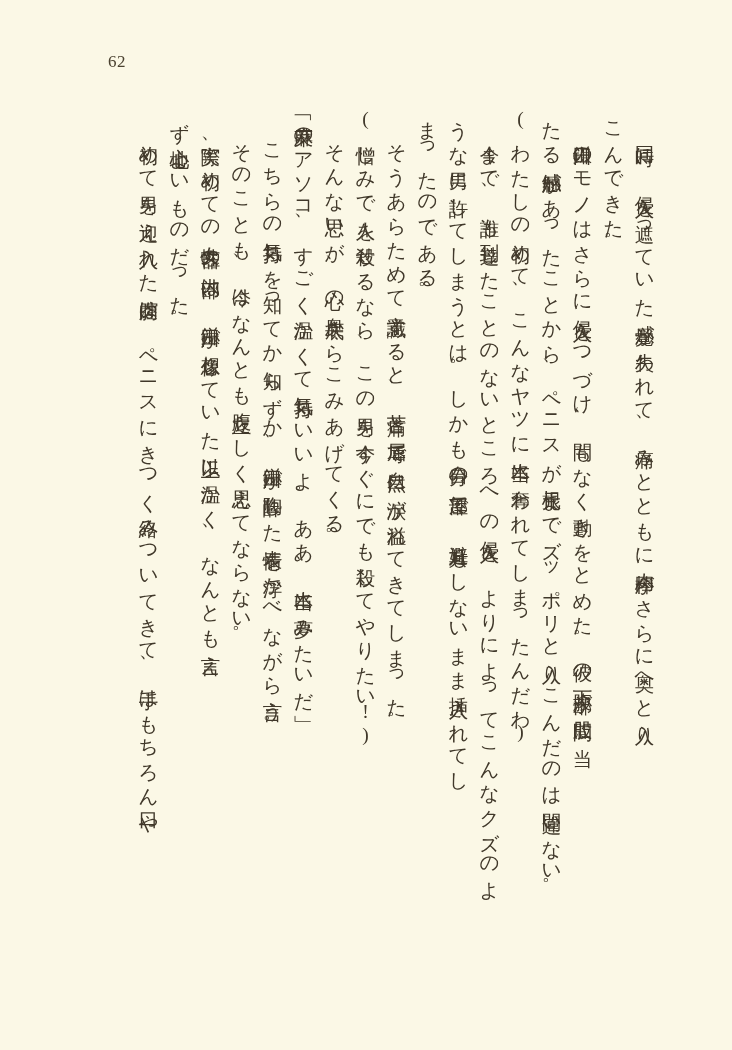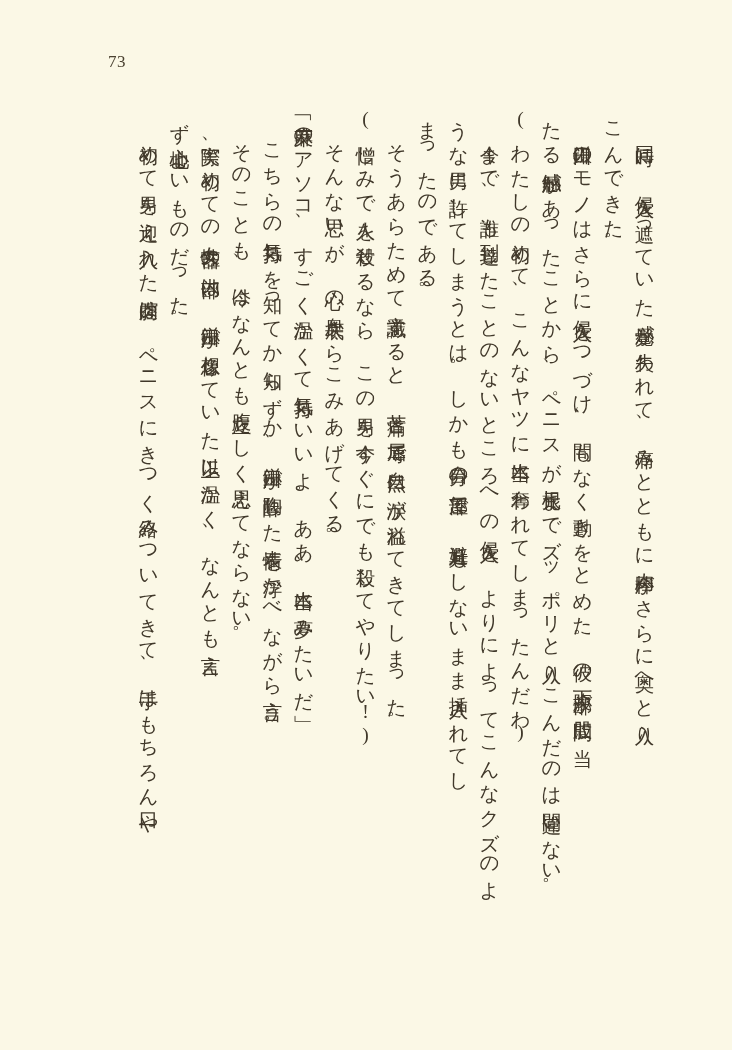--- a/index.html
+++ b/index.html
@@ -50,21 +50,21 @@
     font-family: "Liberation Serif", "DejaVu Serif", serif;
   }
   .vline.indent {
     padding-top: 22px;
   }
 </style>
 </head>
 <body>
 
 <div class="page">
-  <div class="page-number">73</div>
+  <div class="page-number">62</div>
   <div class="text-block">
     <div class="vline indent">同時に、侵入を遮っていた感覚が失われて、痛みとともに肉棒がさらに奥へと入り</div>
     <div class="vline">こんできた。</div>
     <div class="vline indent">鎌田のモノはさらに侵入をつづけ、間もなく動きをとめた。彼の下腹部が股間に当</div>
     <div class="vline">たる感触があったことから、ペニスが根元までズッポリと入りこんだのは間違いない。</div>
     <div class="vline">(わたしの初めて、こんなヤツに本当に奪われてしまったんだわ)</div>
     <div class="vline indent">今まで、誰も到達したことのないところへの侵入を、よりによってこんなクズのよ</div>
     <div class="vline">うな男に許してしまうとは。しかも自分の部屋で、避妊具もしないまま挿入されてし</div>
     <div class="vline">まったのである。</div>
     <div class="vline indent">そうあらためて意識すると、苦痛と屈辱で自然に涙が溢れてきてしまった。</div>

